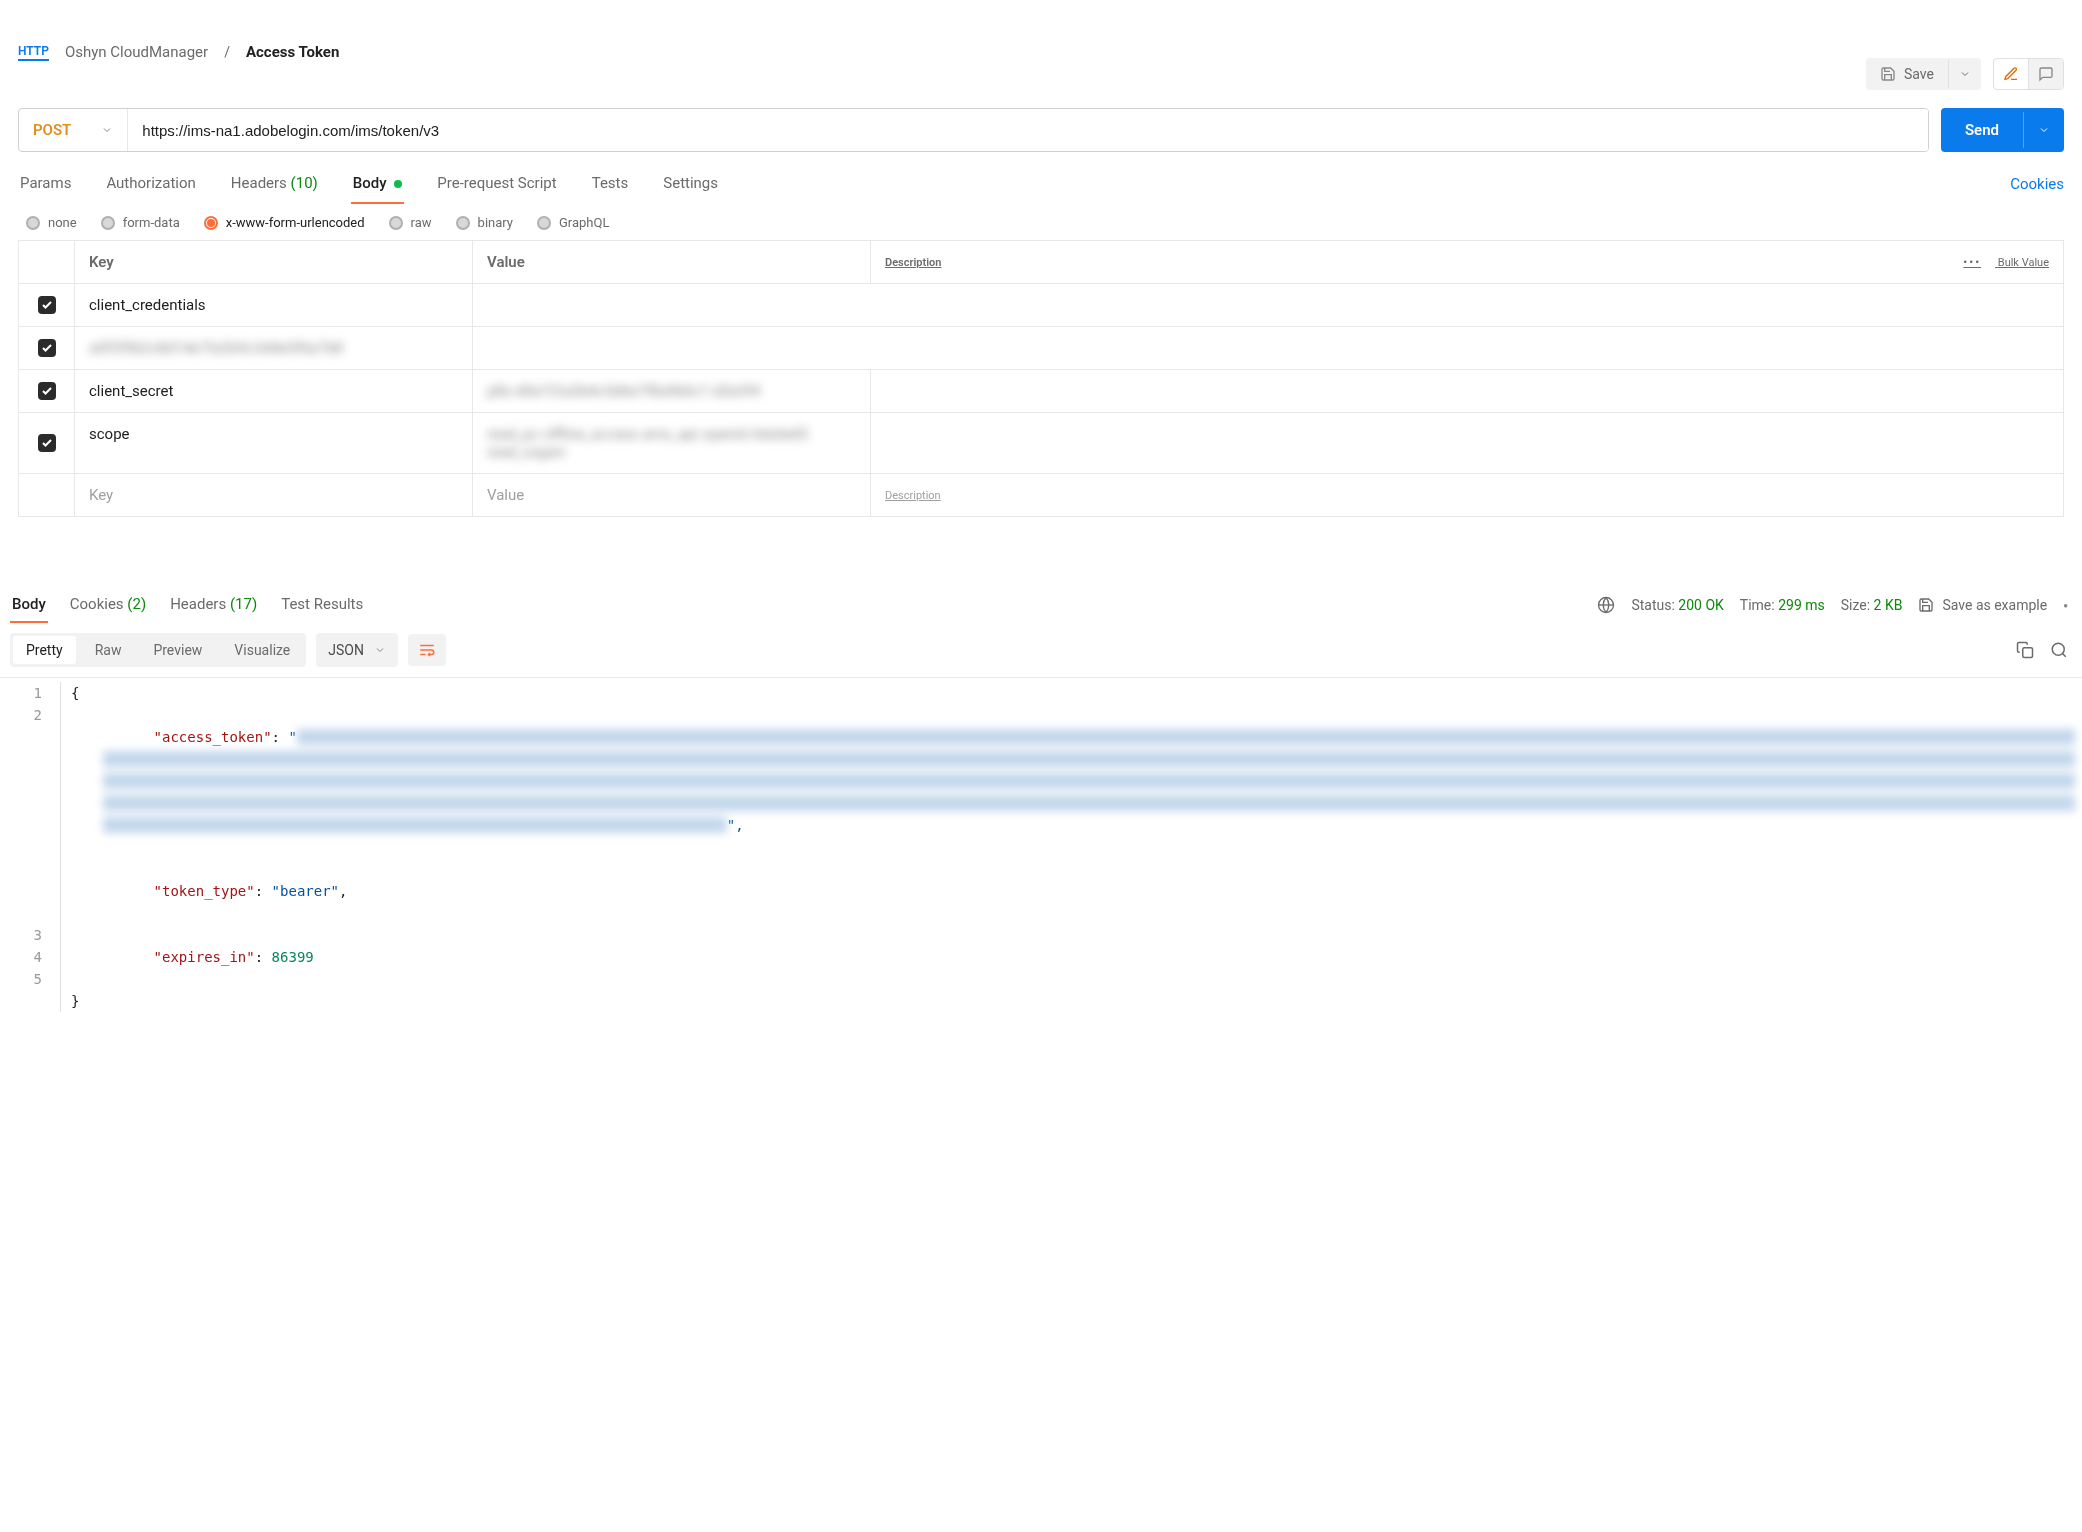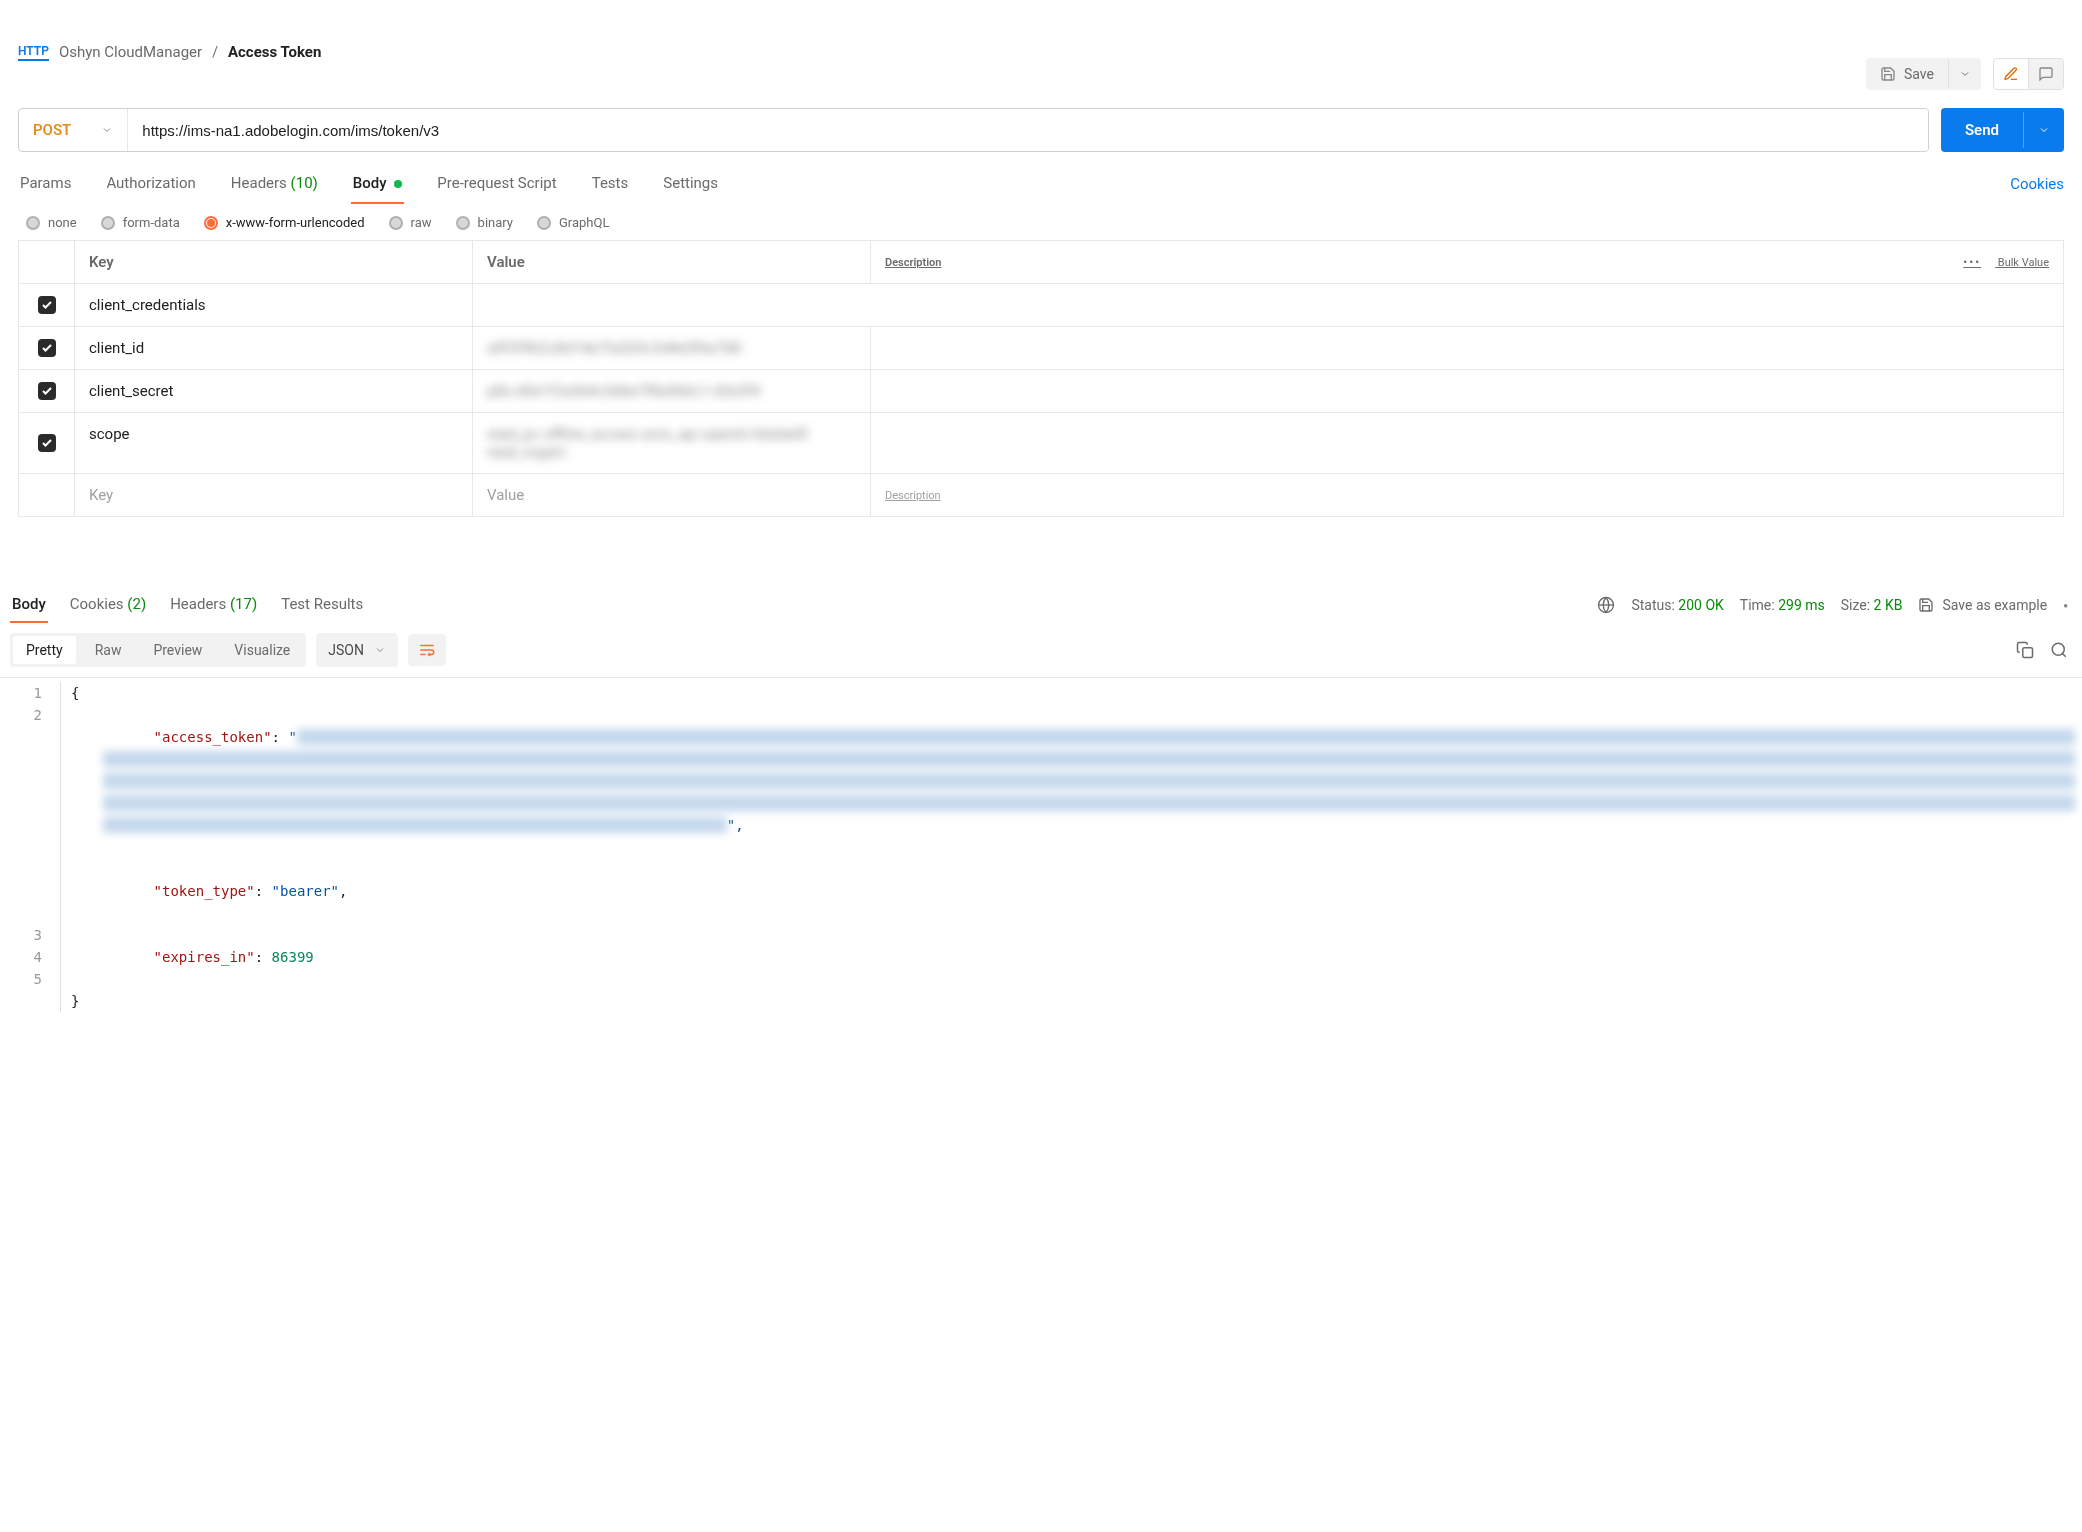--- a/index.html
+++ b/index.html
@@ -11,21 +11,21 @@
 }
 .header {
   display: flex;
   align-items: center;
   justify-content: space-between;
   padding: 14px 18px 18px 18px;
 }
 .breadcrumb {
   display: flex;
   align-items: center;
-  gap: 10px;
+  gap: 16px;
 }
 .http-icon {
   color: #097BED;
   font-size: 12px;
   font-weight: 600;
   border-bottom: 2px solid #097BED;
   padding-bottom: 1px;
 }
 .breadcrumb-parent { color: #6b6b6b; font-size: 15px; }
 .breadcrumb-sep { color: #6b6b6b; }
@@ -423,21 +423,20 @@
     <div class="pt-desc"></div>
   </div>
   <div class="pt-row">
     <div class="pt-check">
         <div class="checkbox">
           <svg width="12" height="12" viewBox="0 0 24 24" fill="none" stroke="#fff" stroke-width="4">
             <polyline points="20 6 9 17 4 12"></polyline>
           </svg>
         </div>
       </div>
-    <div class="pt-key">client_id</div>
     <div class="pt-value"><span class="blurred">a0f3f9b2c8d14e7fa2b9c3d4e5f6a7b8</span></div>
     <div class="pt-desc"></div>
   </div>
   <div class="pt-row">
     <div class="pt-check">
         <div class="checkbox">
           <svg width="12" height="12" viewBox="0 0 24 24" fill="none" stroke="#fff" stroke-width="4">
             <polyline points="20 6 9 17 4 12"></polyline>
           </svg>
         </div>

